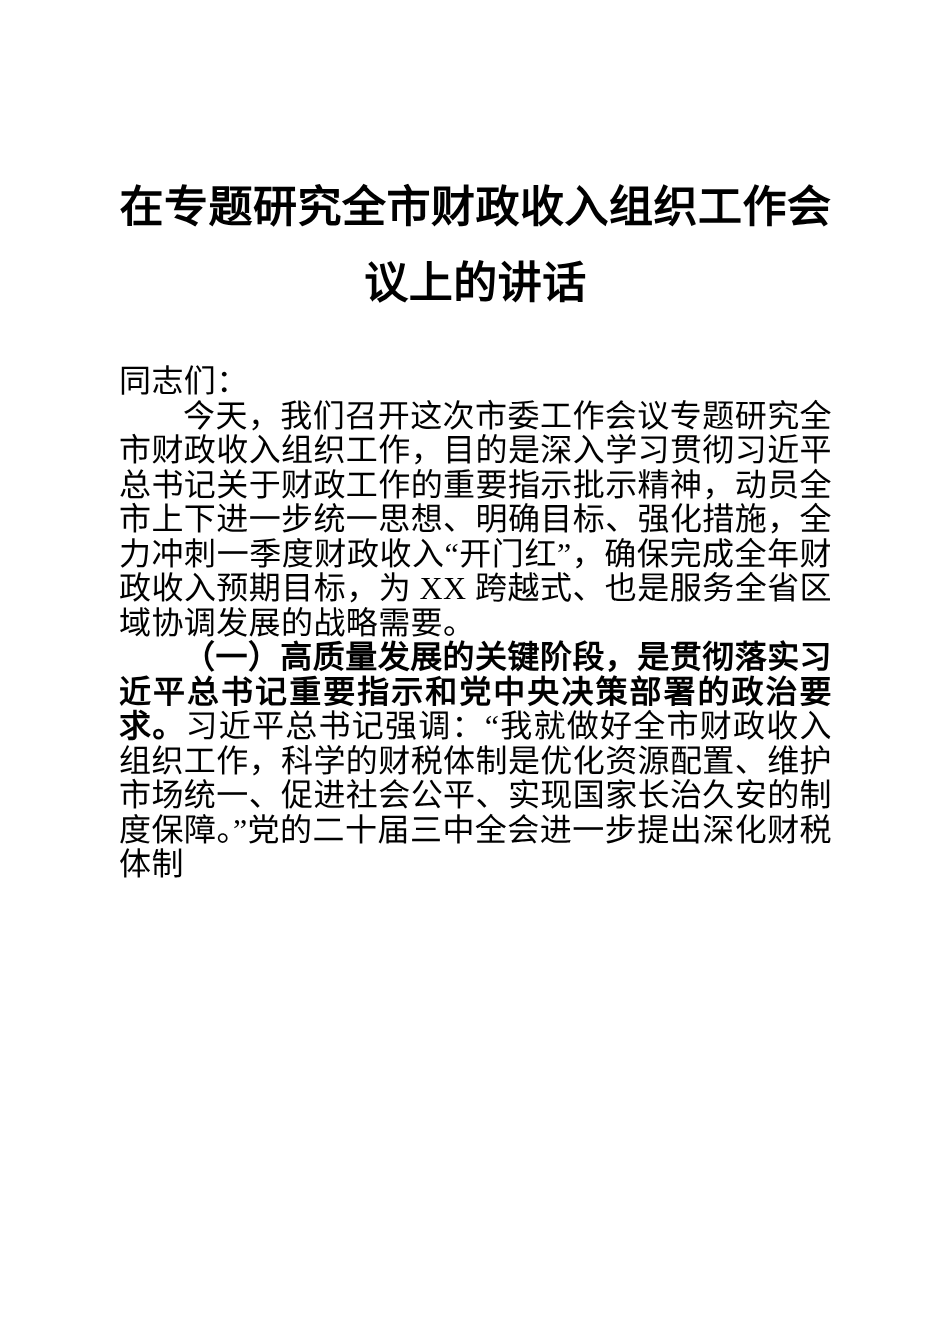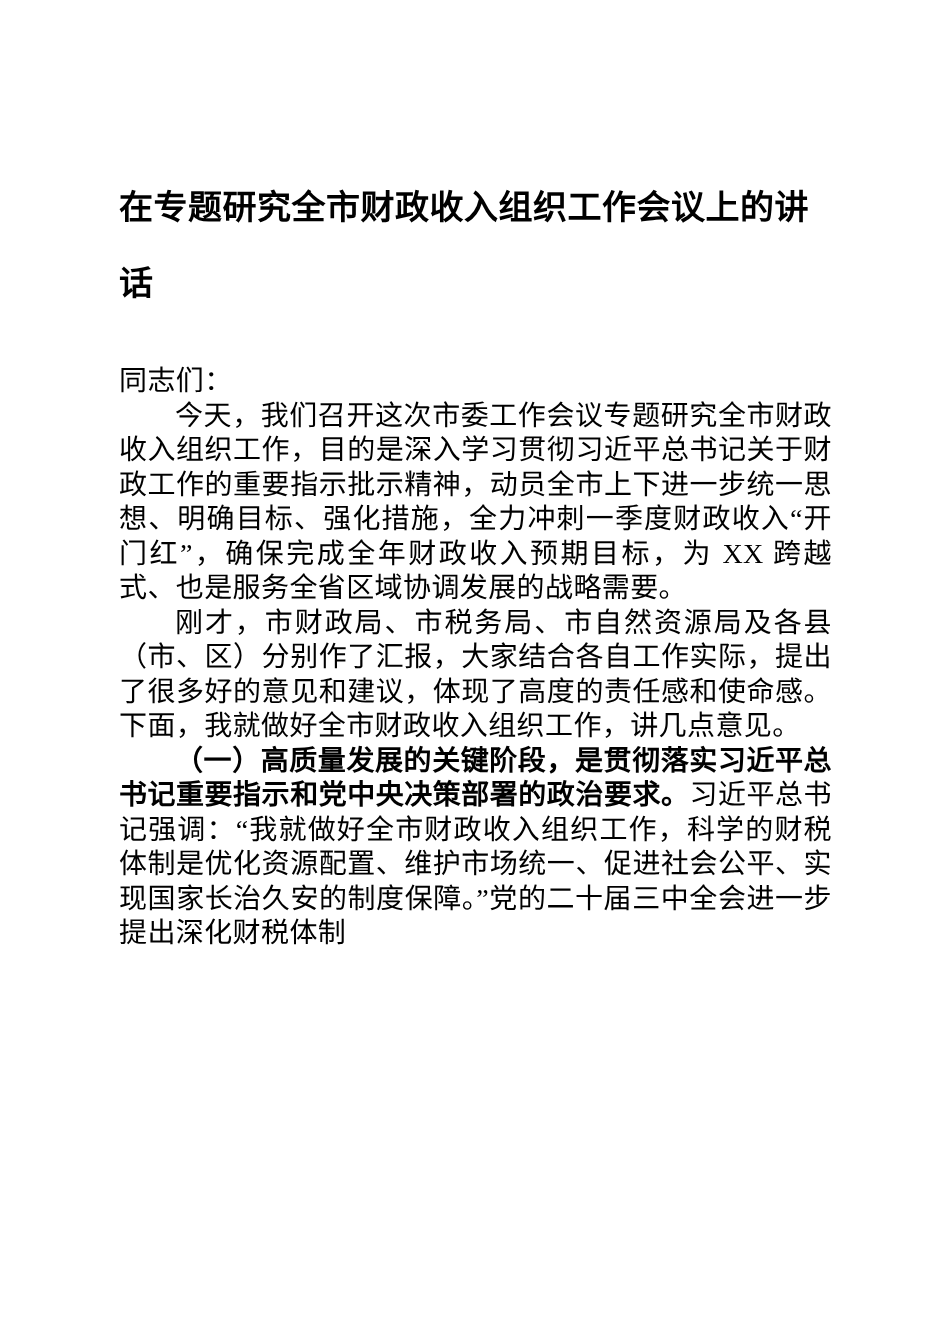--- a/index.html
+++ b/index.html
@@ -15,33 +15,33 @@
     overflow: hidden;
     color: #000000;
     font-family: "Liberation Serif", serif;
   }
   .doc-title {
     position: absolute;
     left: 119px;
     top: 170px;
     width: 713px;
     margin: 0;
-    font-size: 34px;
+    font-size: 44px;
     line-height: 76px;
     letter-spacing: 0.5px;
     font-weight: 700;
-    text-align: left;
+    text-align: center;
     font-family: "Liberation Serif", serif;
   }
   .doc-body {
     position: absolute;
     left: 119px;
     top: 364px;
     width: 713px;
-    font-size: 28px;
+    font-size: 32px;
     line-height: 34.5px;
     letter-spacing: 0.4px;
     text-align: justify;
     text-justify: inter-character;
   }
   .doc-body p {
     margin: 0;
     padding: 0;
     text-indent: 2em;
   }
@@ -62,21 +62,20 @@
 <div class="page">
 
   <h1 class="doc-title">在专题研究全市财政收入组织工作会议上的讲话</h1>
 
   <div class="doc-body">
 
     <p class="salutation">同志们：</p>
 
     <p>今天，我们召开这次市委工作会议专题研究全市财政收入组织工作，目的是深入学习贯彻习近平总书记关于财政工作的重要指示批示精神，动员全市上下进一步统一思想、明确目标、强化措施，全力冲刺一季度财政收入“开门红”，确保完成全年财政收入预期目标，为 XX 跨越式、也是服务全省区域协调发展的战略需要。</p>
 
-    <p>刚才，市财政局、市税务局、市自然资源局及各县（市、区）分别作了汇报，大家结合各自工作实际，提出了很多好的意见和建议，体现了高度的责任感和使命感。下面，我就做好全市财政收入组织工作，讲几点意见。</p>
 
 
 
     <p><strong class="lead">（一）高质量发展的关键阶段，是贯彻落实习近平总书记重要指示和党中央决策部署的政治要求。</strong><span>习近平总书记强调：“我就做好全市财政收入组织工作，科学的财税体制是优化资源配置、维护市场统一、促进社会公平、实现国家长治久安的制度保障。”党的二十届三中全会进一步提出深化财税体制</span></p>
 
   </div>
 
 </div>
 
 </body></html>

